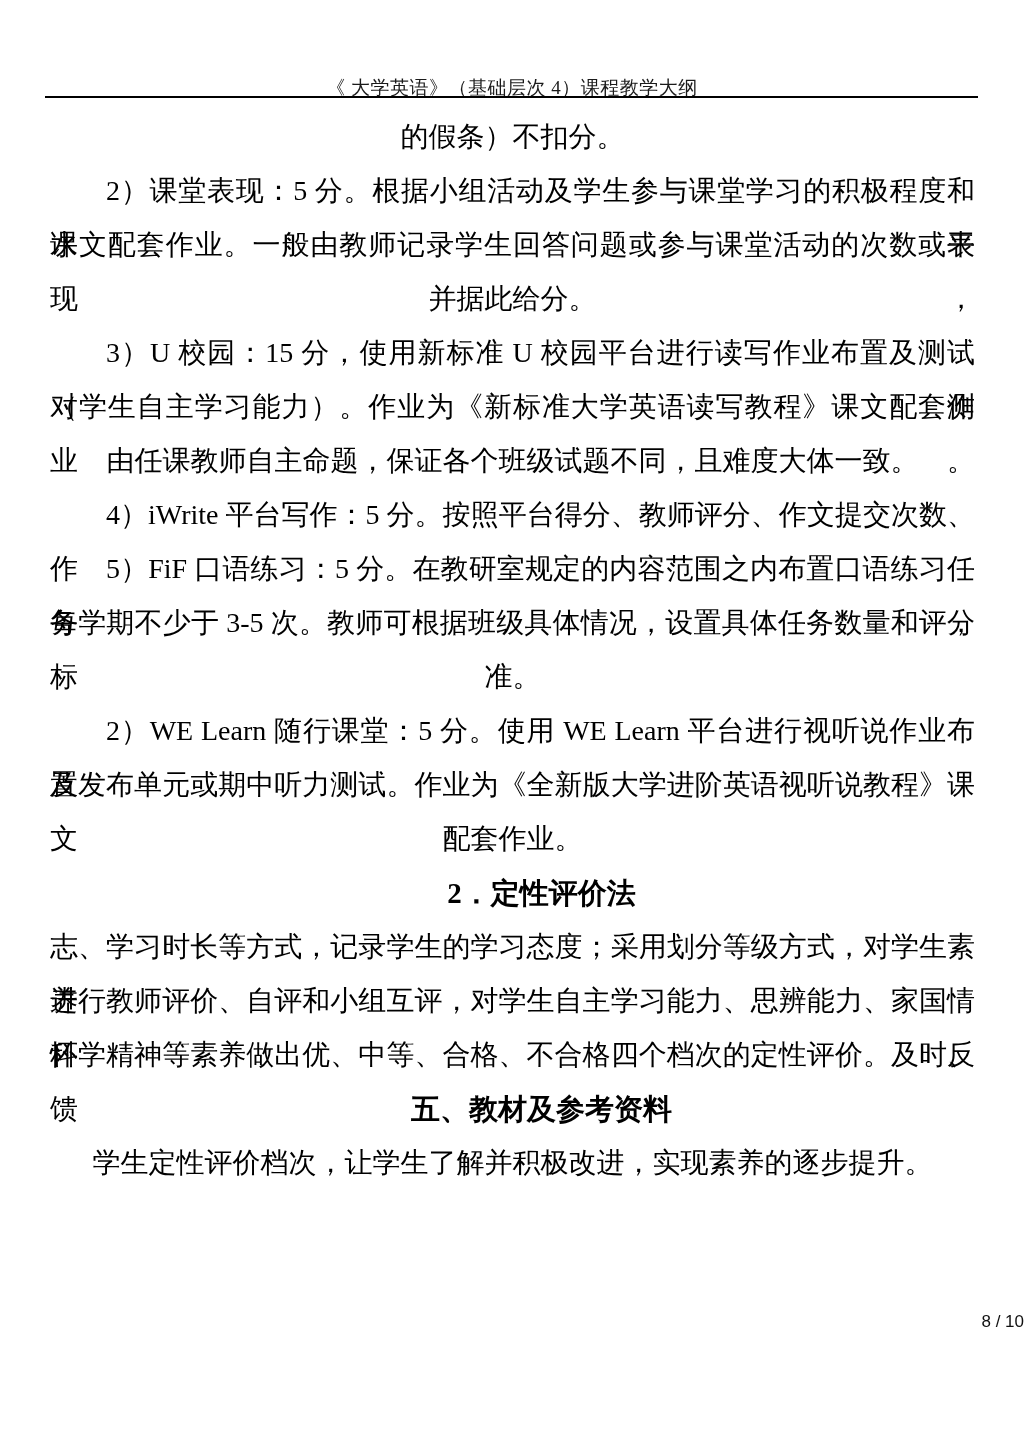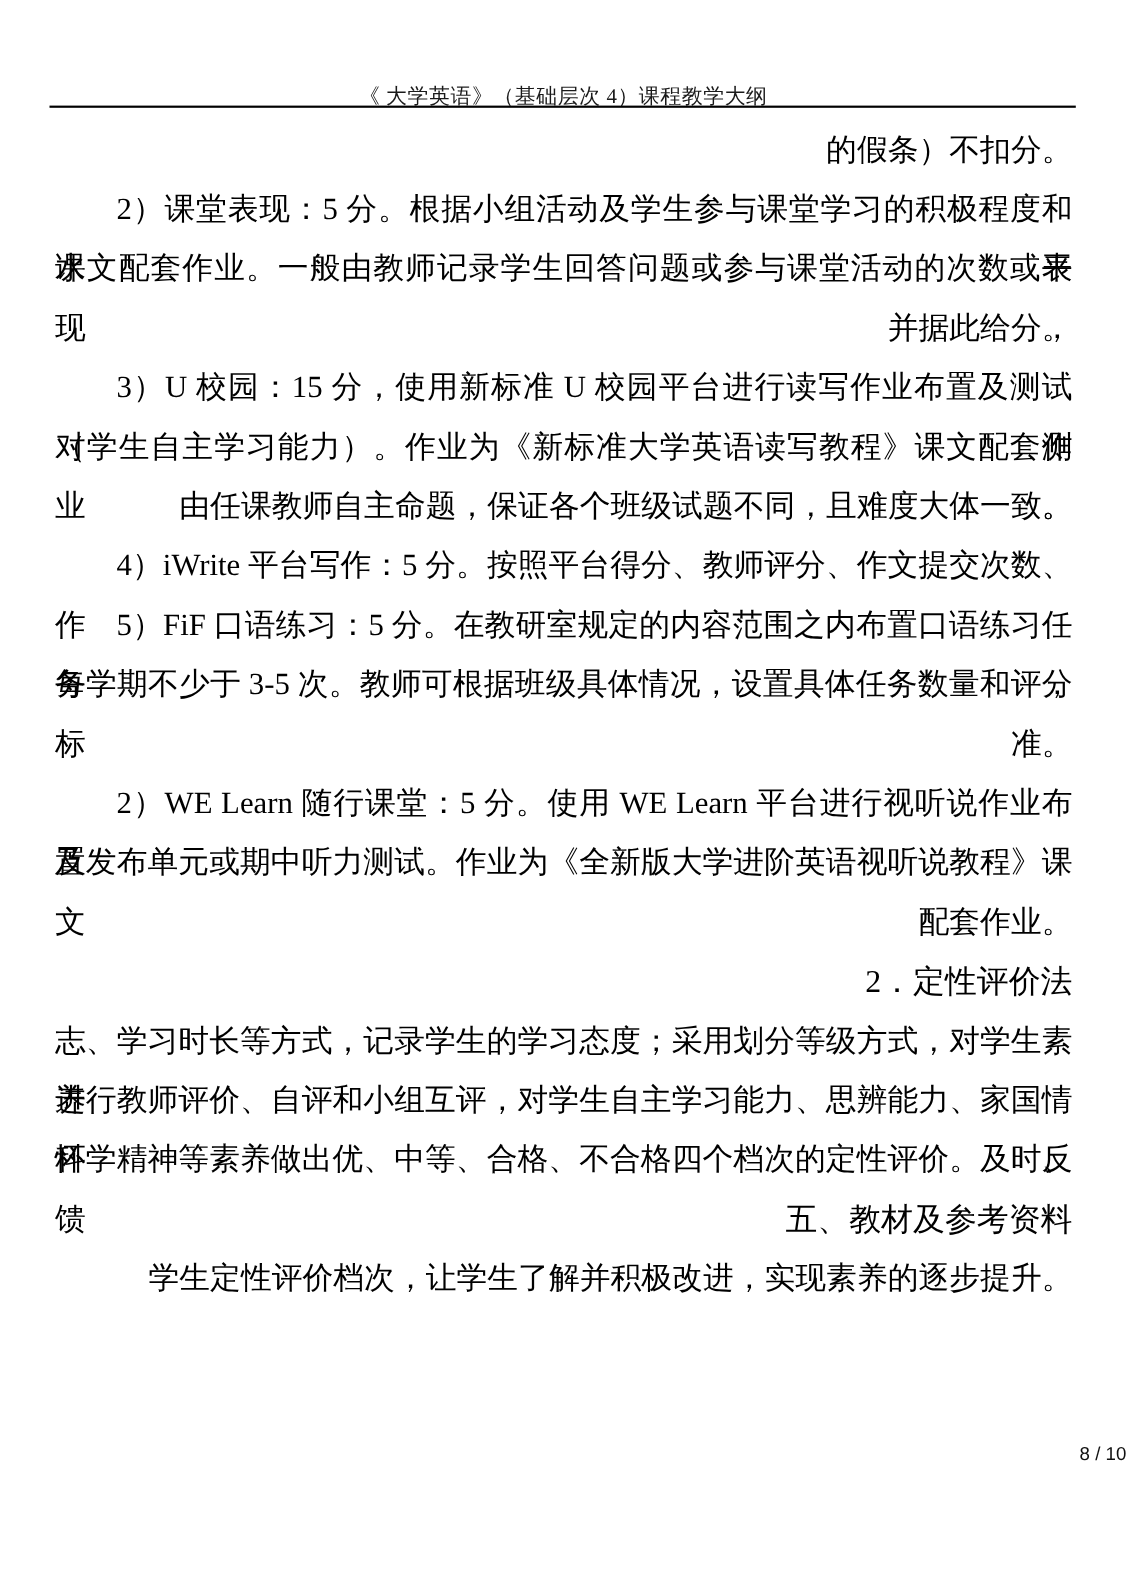--- a/index.html
+++ b/index.html
@@ -36,33 +36,33 @@
   .doc-body {
     position: absolute;
     top: 110px;
     left: 50px;
     width: 925px;
   }
   .line {
     font-size: 28px;
     line-height: 54px;
     height: 54px;
-    text-align: right;
+    text-align: center;
     white-space: nowrap;
     color: #000000;
   }
   .line.fill {
     white-space: normal;
     text-align: justify;
     text-align-last: justify;
     text-justify: inter-character;
   }
   .line.indent { text-indent: 2em; }
   .line.bold {
-    font-weight: normal;
+    font-weight: bold;
     font-size: 29px;
   }
   .footer {
     position: absolute;
     top: 1312px;
     left: 0;
     width: 100%;
     text-align: right;
     font-size: 17px;
     color: #111111;

